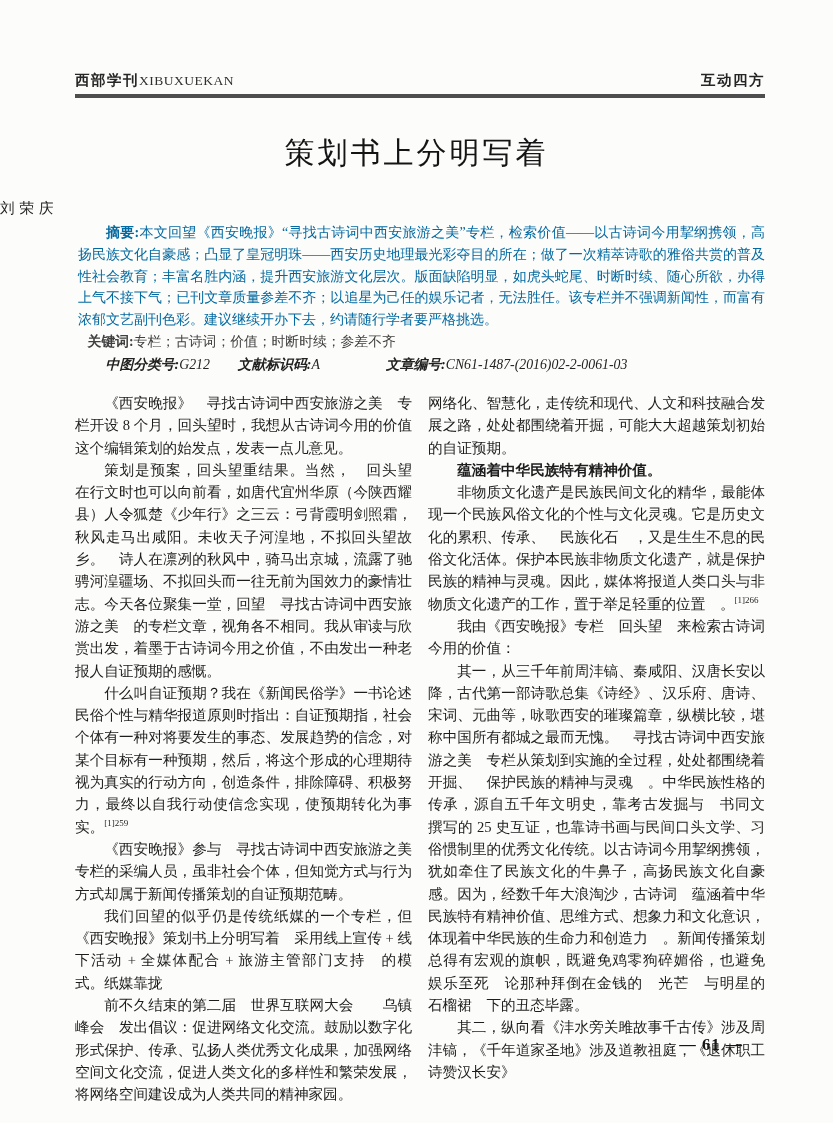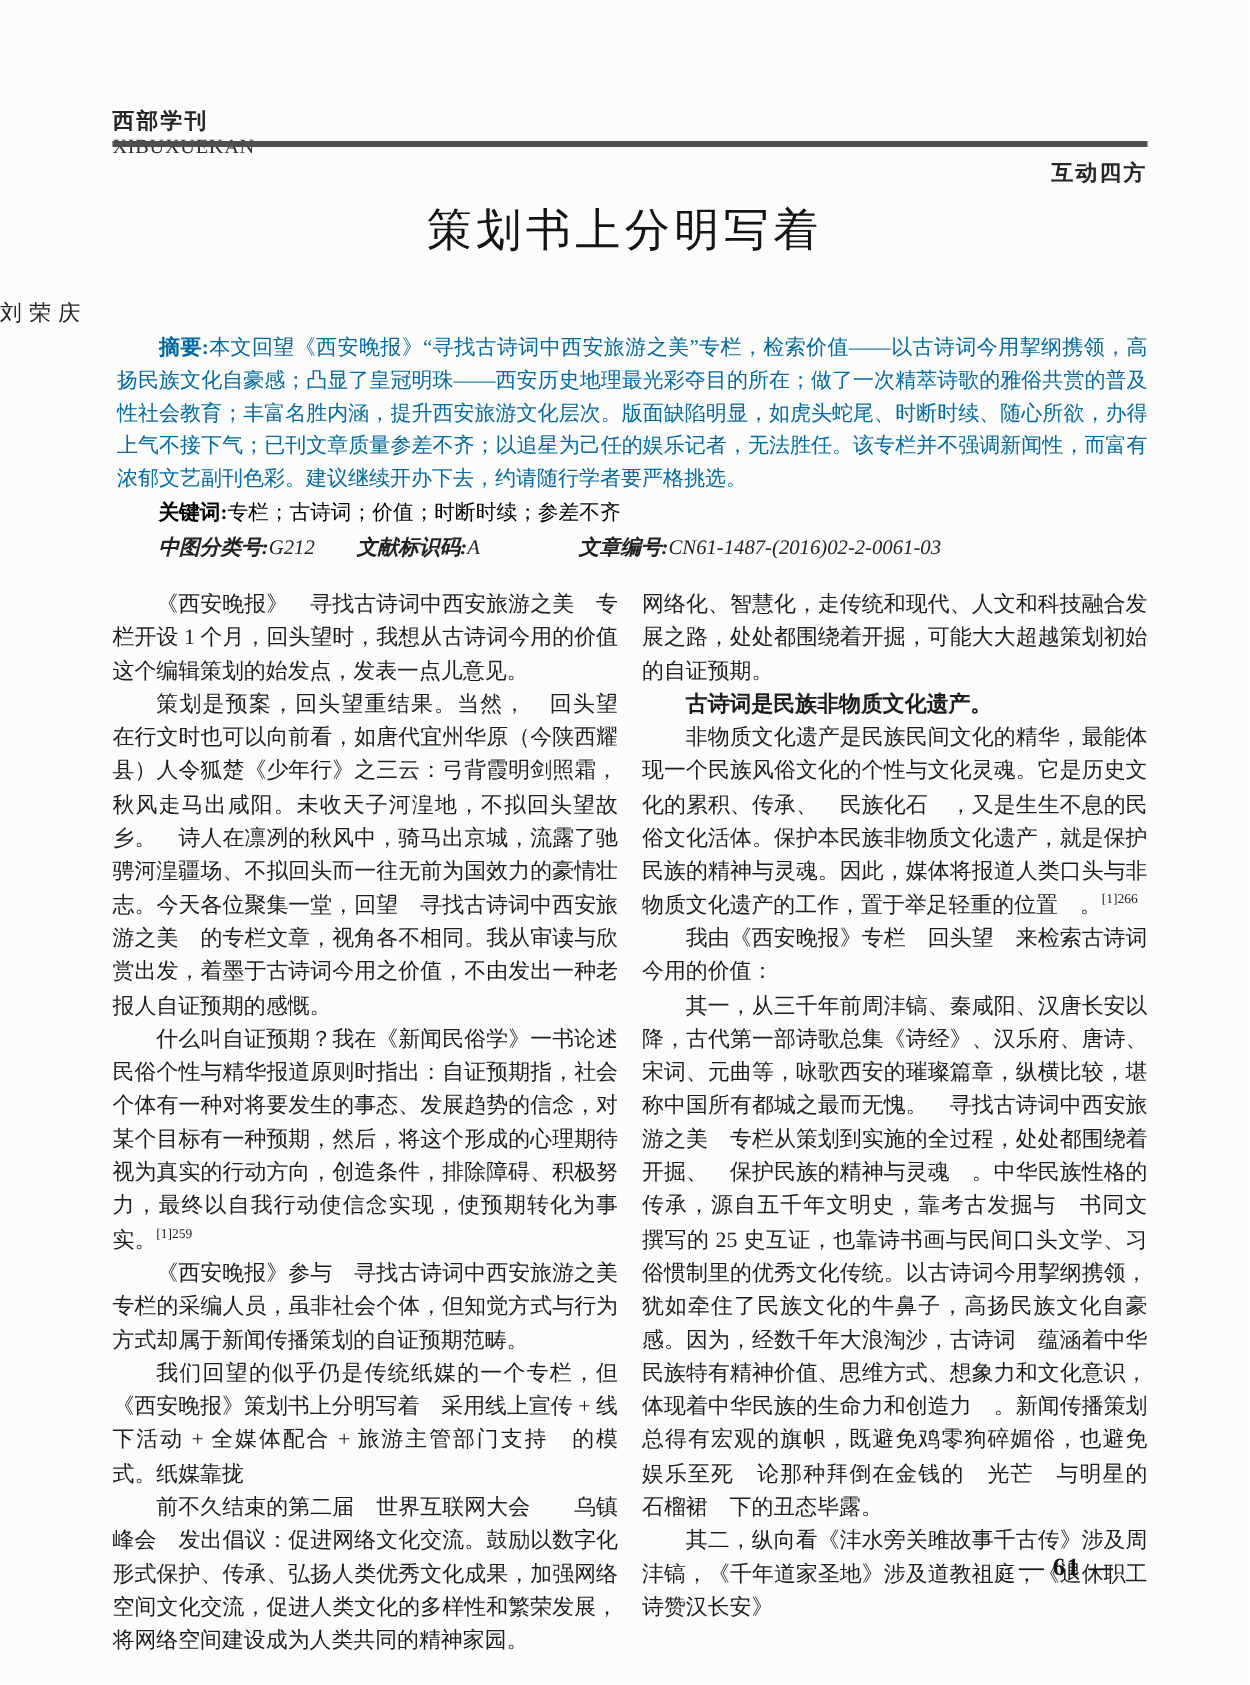--- a/index.html
+++ b/index.html
@@ -5,21 +5,21 @@
   * { margin:0; padding:0; box-sizing:border-box; }
   html, body { background:#ffffff; }
   body { font-family:"Liberation Serif","DejaVu Serif",serif; }
   .page {
     position:relative; width:833px; height:1123px;
     background:#fcfcfa; overflow:hidden; color:#1f1f1f;
   }
   
   .running-head {
     position:absolute; top:71px; left:75px; width:690px;
-    display:flex; align-items:baseline; font-size:14.5px; color:#262626;flex-direction:column;
+    display:flex; align-items:baseline; font-size:14.5px; color:#262626;
   }
   .journal-cn { font-weight:bold; letter-spacing:1.5px; }
   .journal-en { font-size:13.5px; letter-spacing:0.5px; color:#303030; }
   .section-name { margin-left:auto; font-weight:bold; letter-spacing:1.5px; }
   .rule {
     position:absolute; top:94px; left:75px; width:690px;
     height:2.5px; border-top:2px solid #4e4e4e; border-bottom:2px solid #4e4e4e;
   }
   
   .article-title {
@@ -32,22 +32,22 @@
     text-align:left; font-size:14.5px; letter-spacing:5px; color:#222;
   }
   
   .abstract {
     position:absolute; top:222px; left:78px; width:687px;
     font-size:14px; line-height:21.8px; text-align:justify;
     text-indent:2em; color:#0369a1;
   }
   .label { font-weight:bold; }
   .keywords {
-    position:absolute; top:333px; left:78px; width:687px;
-    font-size:13.8px; text-indent:2em; color:#000000;
+    position:absolute; top:333px; left:60px; width:687px;
+    font-size:13.8px; text-indent:2em; color:#404040;
   }
   .meta {
     position:absolute; top:356px; left:78px; width:687px;
     font-size:13.8px; text-indent:2em; color:#222;font-style:italic;
   }
   .meta .gap-sm { margin-right:28px; }
   .meta .gap-lg { margin-right:66px; }
   
   .columns {
     position:absolute; top:392px; left:75px; width:690px;
@@ -91,30 +91,30 @@
   <div class="keywords">
     <span class="label">关键词:</span><span>专栏；古诗词；价值；时断时续；参差不齐</span>
   </div>
 
   <div class="meta">
     <span class="label">中图分类号:</span><span class="gap-sm">G212</span><span class="label">文献标识码:</span><span class="gap-lg">A</span><span class="label">文章编号:</span><span>CN61-1487-(2016)02-2-0061-03</span>
   </div>
 
   <div class="columns">
     <div class="col">
-      <p>《西安晚报》　寻找古诗词中西安旅游之美　专栏开设 1 个月，回头望时，我想从古诗词今用的价值这个编辑策划的始发点，发表一点儿意见。</p>
+      <p>《西安晚报》　寻找古诗词中西安旅游之美　专栏开设 8 个月，回头望时，我想从古诗词今用的价值这个编辑策划的始发点，发表一点儿意见。</p>
       <p>策划是预案，回头望重结果。当然，　回头望　在行文时也可以向前看，如唐代宜州华原（今陕西耀县）人令狐楚《少年行》之三云：弓背霞明剑照霜，秋风走马出咸阳。未收天子河湟地，不拟回头望故乡。　诗人在凛冽的秋风中，骑马出京城，流露了驰骋河湟疆场、不拟回头而一往无前为国效力的豪情壮志。今天各位聚集一堂，回望　寻找古诗词中西安旅游之美　的专栏文章，视角各不相同。我从审读与欣赏出发，着墨于古诗词今用之价值，不由发出一种老报人自证预期的感慨。</p>
       <p><span>什么叫自证预期？我在《新闻民俗学》一书论述民俗个性与精华报道原则时指出：自证预期指，社会个体有一种对将要发生的事态、发展趋势的信念，对某个目标有一种预期，然后，将这个形成的心理期待视为真实的行动方向，创造条件，排除障碍、积极努力，最终以自我行动使信念实现，使预期转化为事实。</span><sup class="ref">[1]259</sup></p>
       <p>《西安晚报》参与　寻找古诗词中西安旅游之美　专栏的采编人员，虽非社会个体，但知觉方式与行为方式却属于新闻传播策划的自证预期范畴。</p>
       <p>我们回望的似乎仍是传统纸媒的一个专栏，但《西安晚报》策划书上分明写着　采用线上宣传 + 线下活动 + 全媒体配合 + 旅游主管部门支持　的模式。纸媒靠拢</p>
       <p>前不久结束的第二届　世界互联网大会　　乌镇峰会　发出倡议：促进网络文化交流。鼓励以数字化形式保护、传承、弘扬人类优秀文化成果，加强网络空间文化交流，促进人类文化的多样性和繁荣发展，将网络空间建设成为人类共同的精神家园。</p>
     </div>
     <div class="col">
       <p class="noindent">网络化、智慧化，走传统和现代、人文和科技融合发展之路，处处都围绕着开掘，可能大大超越策划初始的自证预期。</p>
-      <p class="bold">古诗词是民族非物质文化遗产。</p>
+      <p class="bold">蕴涵着中华民族特有精神价值。</p>
       <p><span>非物质文化遗产是民族民间文化的精华，最能体现一个民族风俗文化的个性与文化灵魂。它是历史文化的累积、传承、　民族化石　，又是生生不息的民俗文化活体。保护本民族非物质文化遗产，就是保护民族的精神与灵魂。因此，媒体将报道人类口头与非物质文化遗产的工作，置于举足轻重的位置　。</span><sup class="ref">[1]266</sup></p>
       <p>我由《西安晚报》专栏　回头望　来检索古诗词今用的价值：</p>
       <p>其一，从三千年前周沣镐、秦咸阳、汉唐长安以降，古代第一部诗歌总集《诗经》、汉乐府、唐诗、宋词、元曲等，咏歌西安的璀璨篇章，纵横比较，堪称中国所有都城之最而无愧。　寻找古诗词中西安旅游之美　专栏从策划到实施的全过程，处处都围绕着开掘、　保护民族的精神与灵魂　。中华民族性格的传承，源自五千年文明史，靠考古发掘与　书同文　撰写的 25 史互证，也靠诗书画与民间口头文学、习俗惯制里的优秀文化传统。以古诗词今用挈纲携领，犹如牵住了民族文化的牛鼻子，高扬民族文化自豪感。因为，经数千年大浪淘沙，古诗词　蕴涵着中华民族特有精神价值、思维方式、想象力和文化意识，体现着中华民族的生命力和创造力　。新闻传播策划总得有宏观的旗帜，既避免鸡零狗碎媚俗，也避免　娱乐至死　论那种拜倒在金钱的　光芒　与明星的　石榴裙　下的丑态毕露。</p>
       <p>其二，纵向看《沣水旁关雎故事千古传》涉及周沣镐，《千年道家圣地》涉及道教祖庭，《退休职工诗赞汉长安》</p>
     </div>
   </div>
 
   <div class="pageno">— 61 —</div>
 
 </div>

